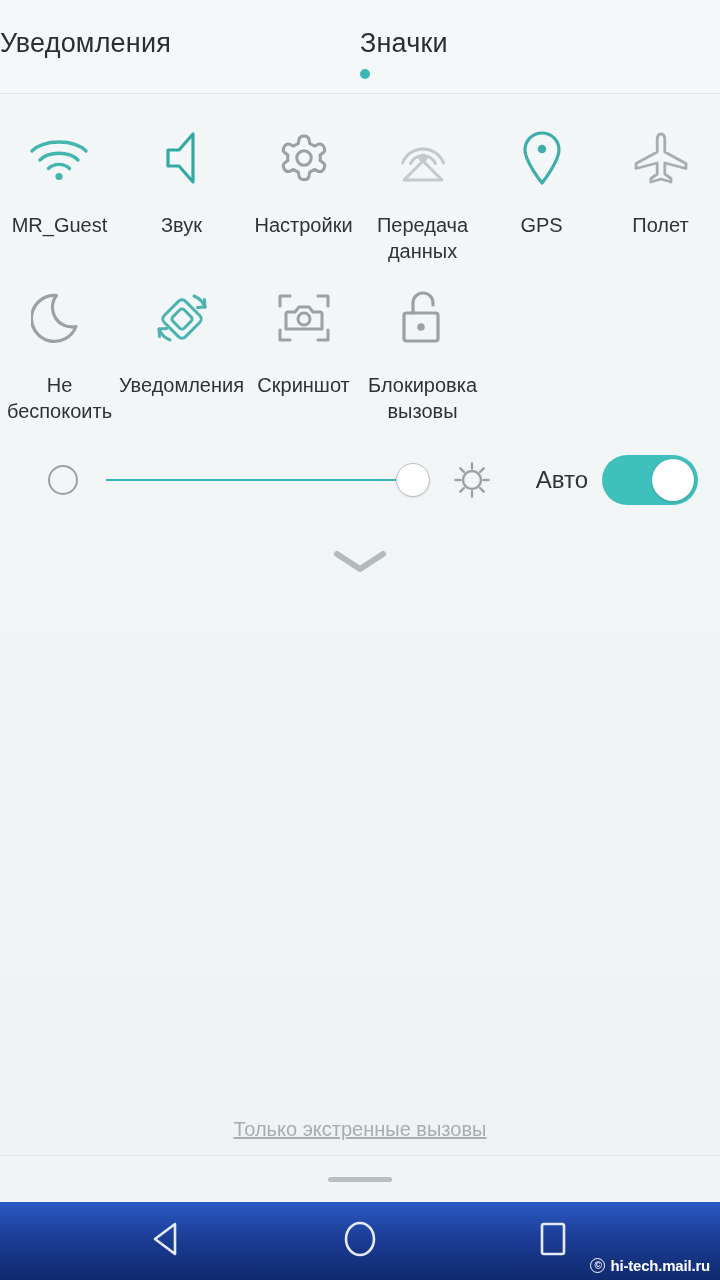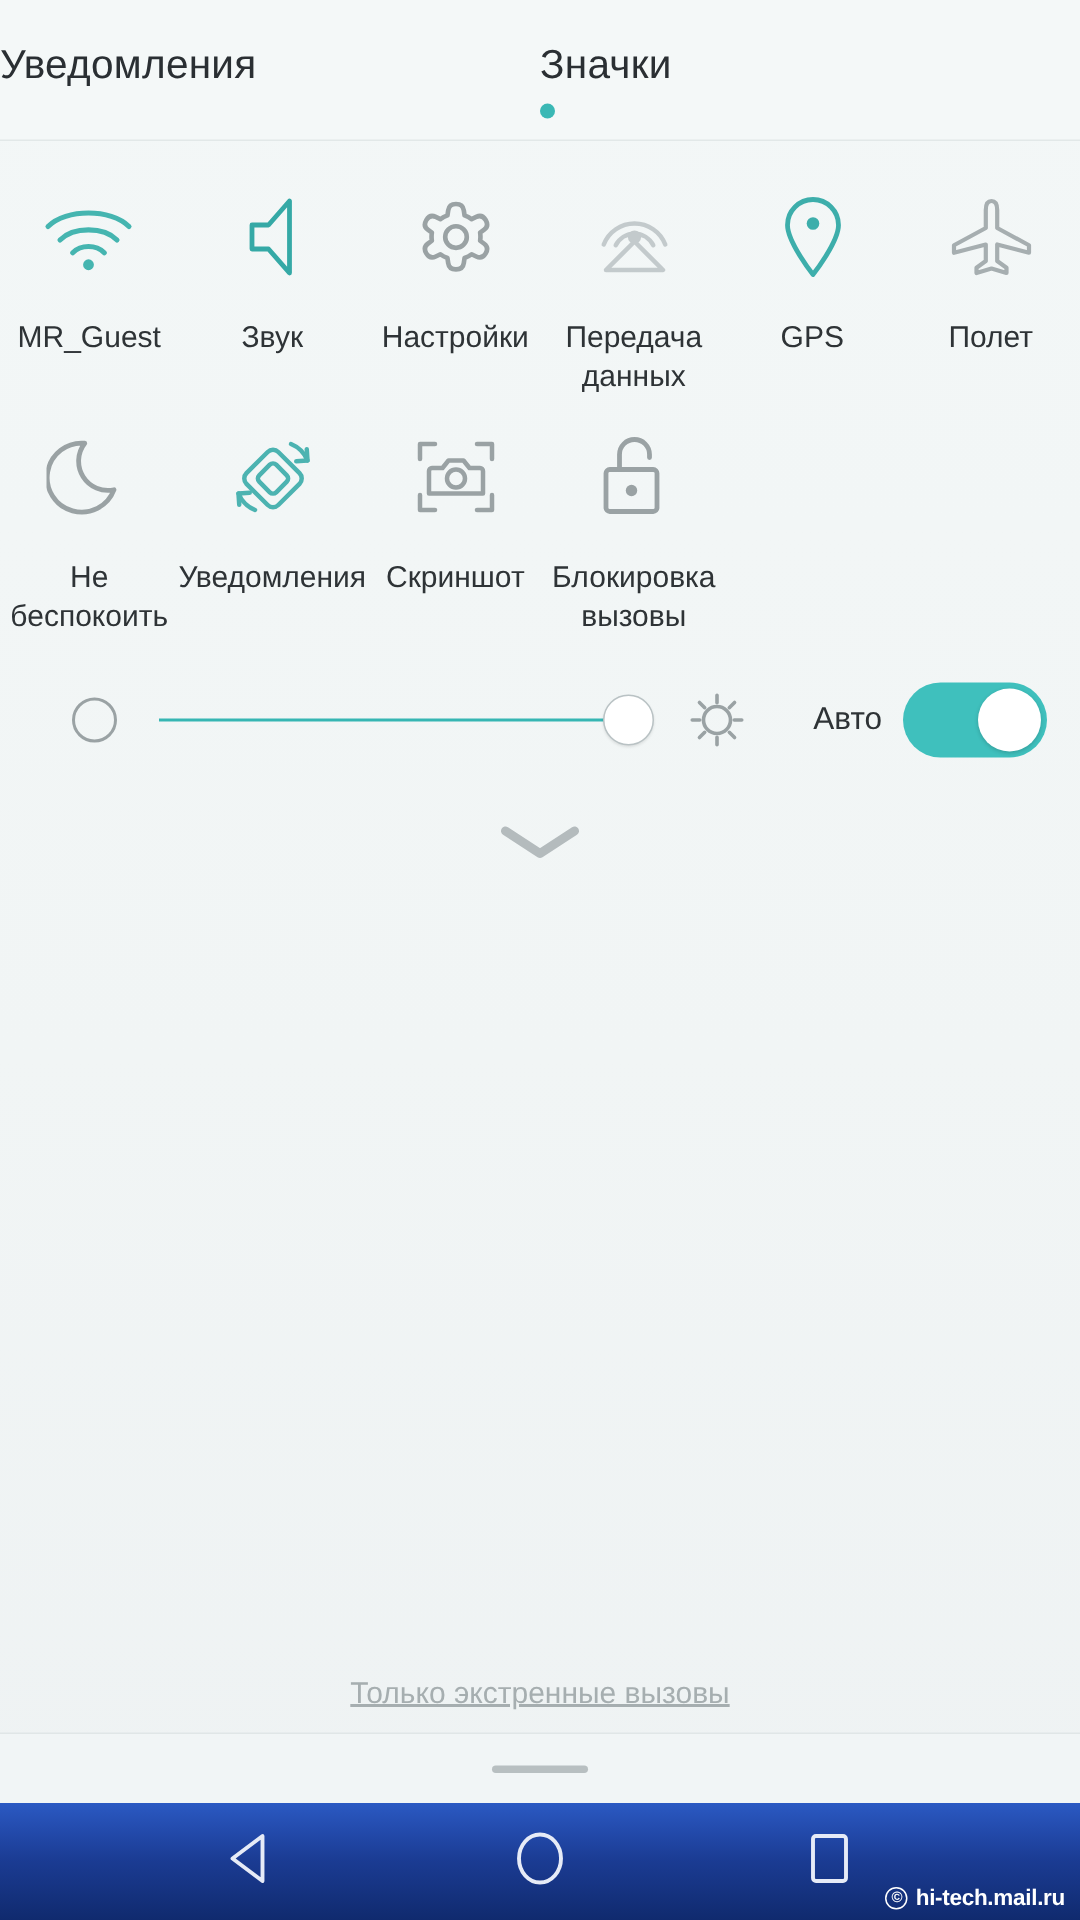--- a/index.html
+++ b/index.html
@@ -126,21 +126,21 @@
     transform: translateX(-50%);
     box-shadow: 0 1px 2px rgba(0,0,0,0.10);
   }
   .bright-high {
     flex: 0 0 44px;
     width: 44px; height: 44px;
     margin-left: 18px;
     display: flex; align-items: center; justify-content: center;
   }
   #auto-label {
-    font-size: 21px;
+    font-size: 24px;
     color: #2e3336;
     margin-left: 42px;
     margin-right: 14px;
     white-space: nowrap;
   }
   #auto-toggle {
     width: 96px; height: 50px;
     border-radius: 25px;
     background: #3fc0bd;
     position: relative;

